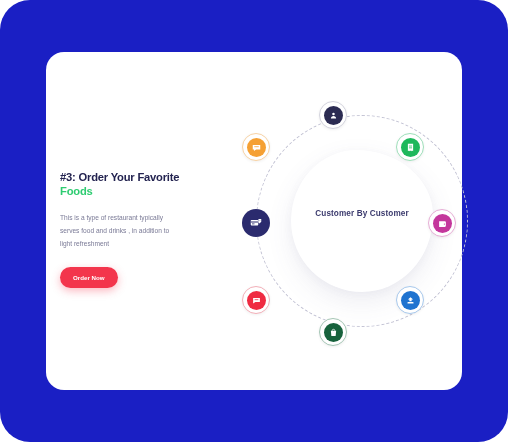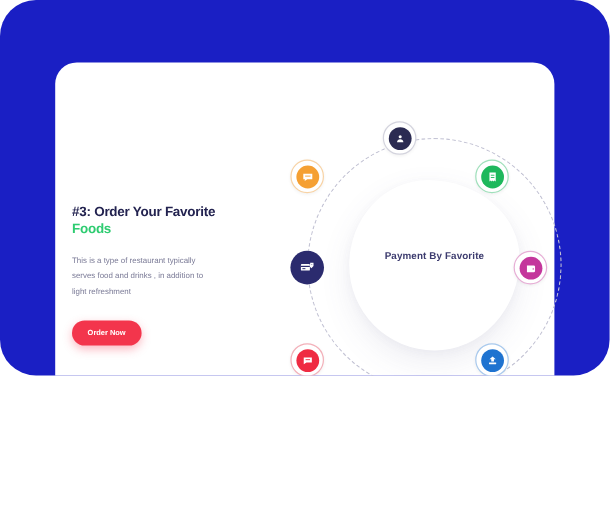--- a/index.html
+++ b/index.html
@@ -11,21 +11,21 @@
     height: 442px;
     background: #ffffff;
     font-family: "Liberation Sans", sans-serif;
     overflow: hidden;
   }
 
   
   #stage {
     position: absolute;
     left: 0; top: 0;
-    width: 508px; height: 313px;
+    width: 508px; height: 442px;
     background: #1a1fc4;
     border-radius: 30px;
     overflow: hidden;
   }
 
   
   #card {
     position: absolute;
     left: 46px;  top: 52px;
     width: 416px; height: 338px;
@@ -142,21 +142,21 @@
       <h1 id="headline"><span>#3: Order Your Favorite </span><span class="accent">Foods</span></h1>
 
       <p id="body-copy">This is a type of restaurant typically serves food and drinks , in addition to light refreshment</p>
 
       <button id="cta">Order Now</button>
     </div>
 
     <div id="diagram">
       <div id="orbit"></div>
       <div id="blob"></div>
-      <div id="center-label">Payment By Favorite</div>
+      <div id="center-label">Customer By Customer</div>
 
     <div class="node" style="left: 108px; top: 14px; border: 1px solid rgb(212, 212, 222); box-shadow: rgba(0, 0, 0, 0.06) 0px 1px 3px;">
           <span class="disc" style="background: rgb(43, 43, 82);">
             <svg viewBox="0 0 24 24" fill="#fff">
               <circle cx="12" cy="8" r="3.4"></circle>
               <path d="M5 20c0-4 3.2-6.4 7-6.4S19 16 19 20z"></path>
             </svg>
           </span>
         </div>
         <div class="node" style="left: 185px; top: 46px; border: 1px solid rgb(159, 224, 187); box-shadow: rgba(0, 0, 0, 0.06) 0px 1px 3px;">

